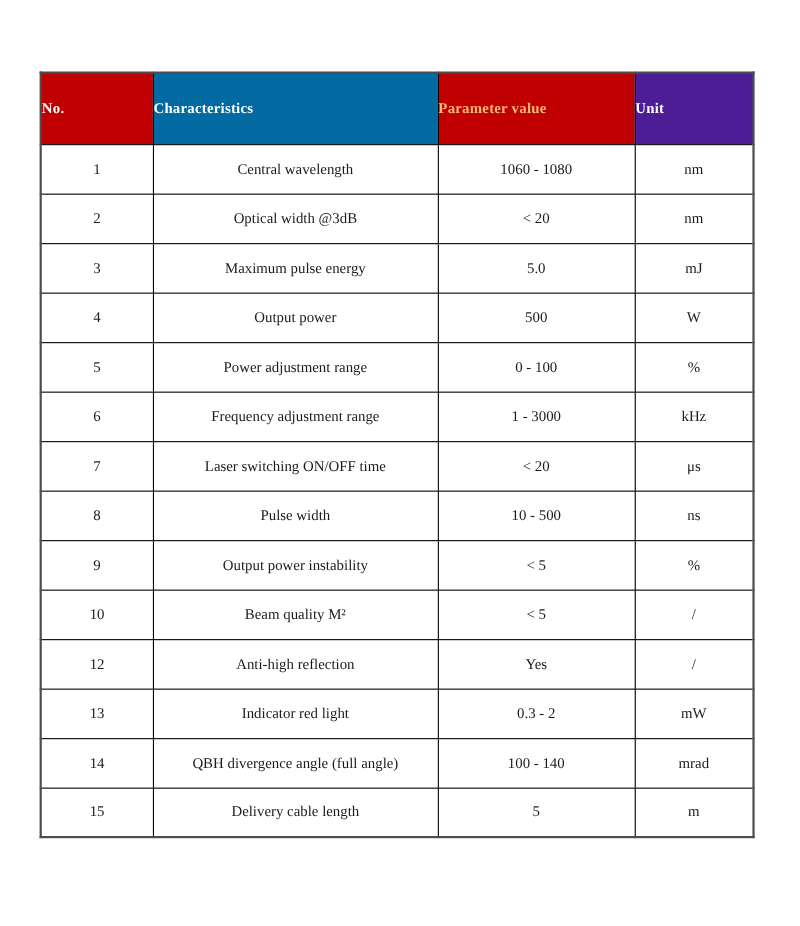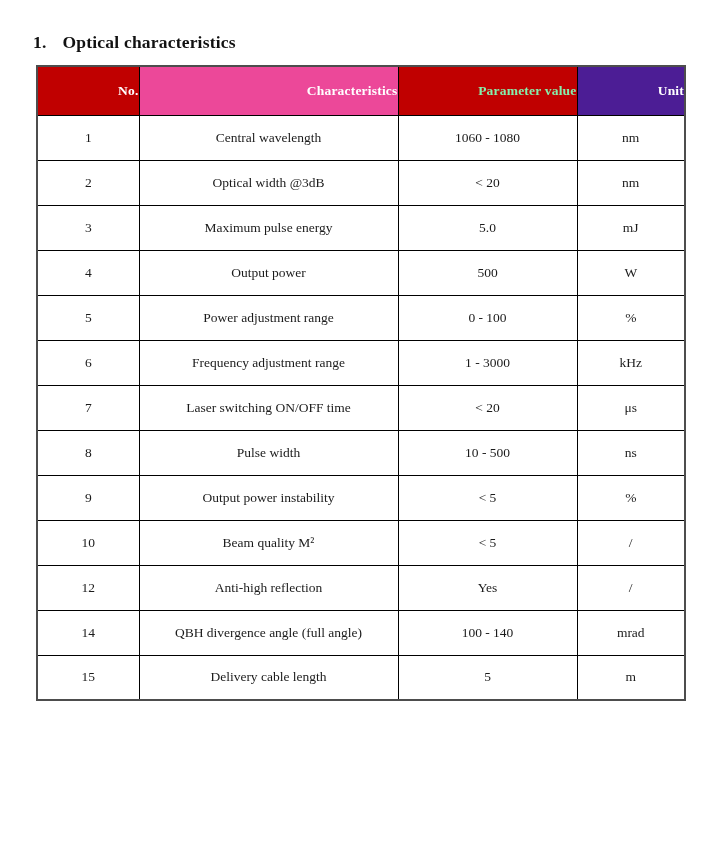--- a/index.html
+++ b/index.html
@@ -37,60 +37,57 @@
     width: 648px;
     border-collapse: collapse;
     table-layout: fixed;
     border: 2px solid #4d4d4d;
   }
   col.c-no    { width: 102px; }
   col.c-char  { width: 259px; }
   col.c-param { width: 179px; }
   col.c-unit  { width: 108px; }
   .spec-table th {
-    height: 49px;
+    height: 65px;
     color: #ffffff;
     font-weight: bold;
     font-size: 13.5px;
-    text-align: right;
+    text-align: left;
     vertical-align: middle;
     border: 1px solid #000000;
     letter-spacing: 0.2px;
   }
   .spec-table td {
     height: 45px;
     font-size: 13.5px;
     color: #1b1b1b;
     text-align: center;
     vertical-align: middle;
     border: 1px solid #000000;
     background: #ffffff;
   }
 </style>
 </head>
 <body>
 
 <div class="page">
 
-  <div class="section-title">
-    <span class="num">1.</span><span>Optical characteristics</span>
-  </div>
 
   <table class="spec-table">
     <colgroup>
       <col class="c-no">
       <col class="c-char">
       <col class="c-param">
       <col class="c-unit">
     </colgroup>
     <thead>
       <tr>
         <th style="background: rgb(192, 0, 0); color: rgb(255, 255, 255);">No.</th>
-        <th style="background: #ec4899; color: rgb(255, 255, 255); margin-left: 16px;">Characteristics</th>
-        <th style="background: rgb(192, 0, 0); color: #86efac; padding-left: 48px;">Parameter value</th>
+        <th style="background: #0369a1; color: rgb(255, 255, 255); margin-left: 16px;">Characteristics</th>
+        <th style="background: rgb(192, 0, 0); color: #fdba74;">Parameter value</th>
         <th style="background: #4c1d95; color: rgb(255, 255, 255);">Unit</th>
       </tr>
     </thead>
     <tbody>
     <tr>
       <td>1</td>
       <td>Central wavelength</td>
       <td>1060 - 1080</td>
       <td>nm</td>
     </tr>
@@ -159,20 +156,26 @@
     </tr>
 
 
     <tr>
       <td>12</td>
       <td>Anti-high reflection</td>
       <td>Yes</td>
       <td>/</td>
     </tr>
 
+    <tr>
+      <td>13</td>
+      <td>Indicator red light</td>
+      <td>0.3 - 2</td>
+      <td>mW</td>
+    </tr>
 
     <tr>
       <td>14</td>
       <td>QBH divergence angle (full angle)</td>
       <td>100 - 140</td>
       <td>mrad</td>
     </tr>
 
     <tr>
       <td>15</td>

